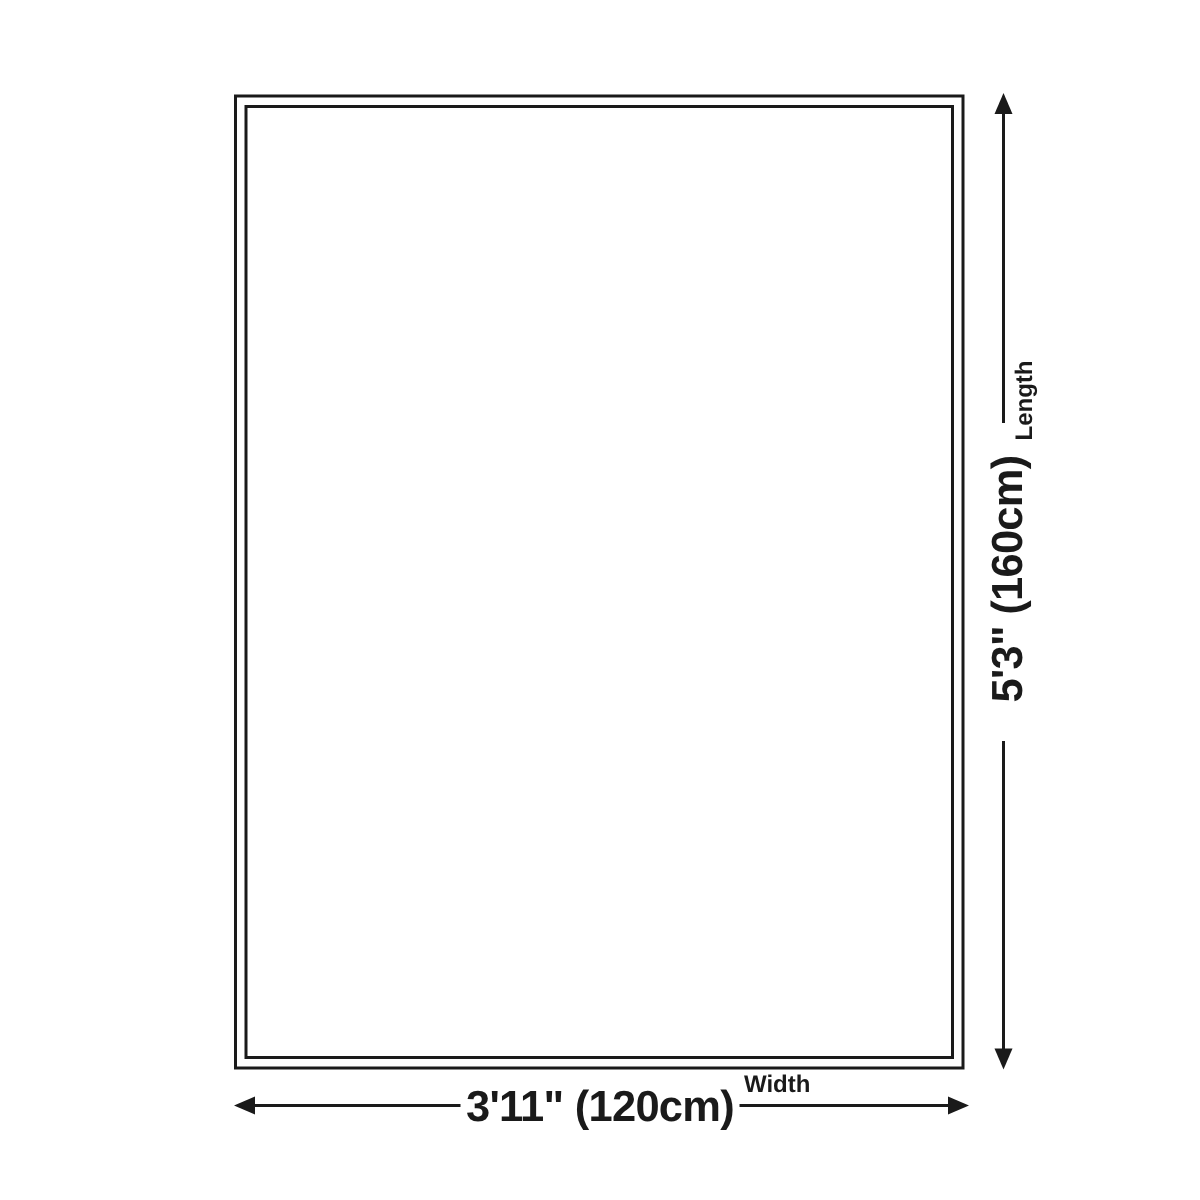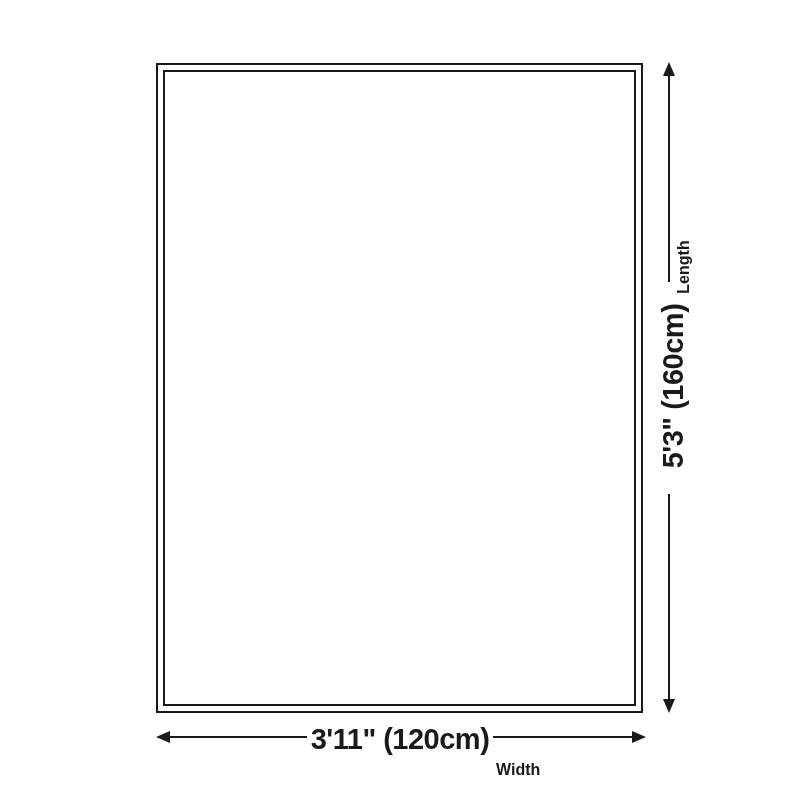--- a/index.html
+++ b/index.html
@@ -82,21 +82,21 @@
   }
   .length-label {
     left: 684px; top: 267px;
     transform: translate(-50%, -50%) rotate(-90deg);
   }
   .width-value {
     left: 400px; top: 739px;
     transform: translate(-50%, -50%);
   }
   .width-label {
-    left: 496px; top: 762px;
+    left: 496px; top: 716px;
   }
 </style>
 </head>
 <body>
 
 <div class="canvas">
 
   <div class="rect-outer">
     <div class="rect-inner"></div>
   </div>

